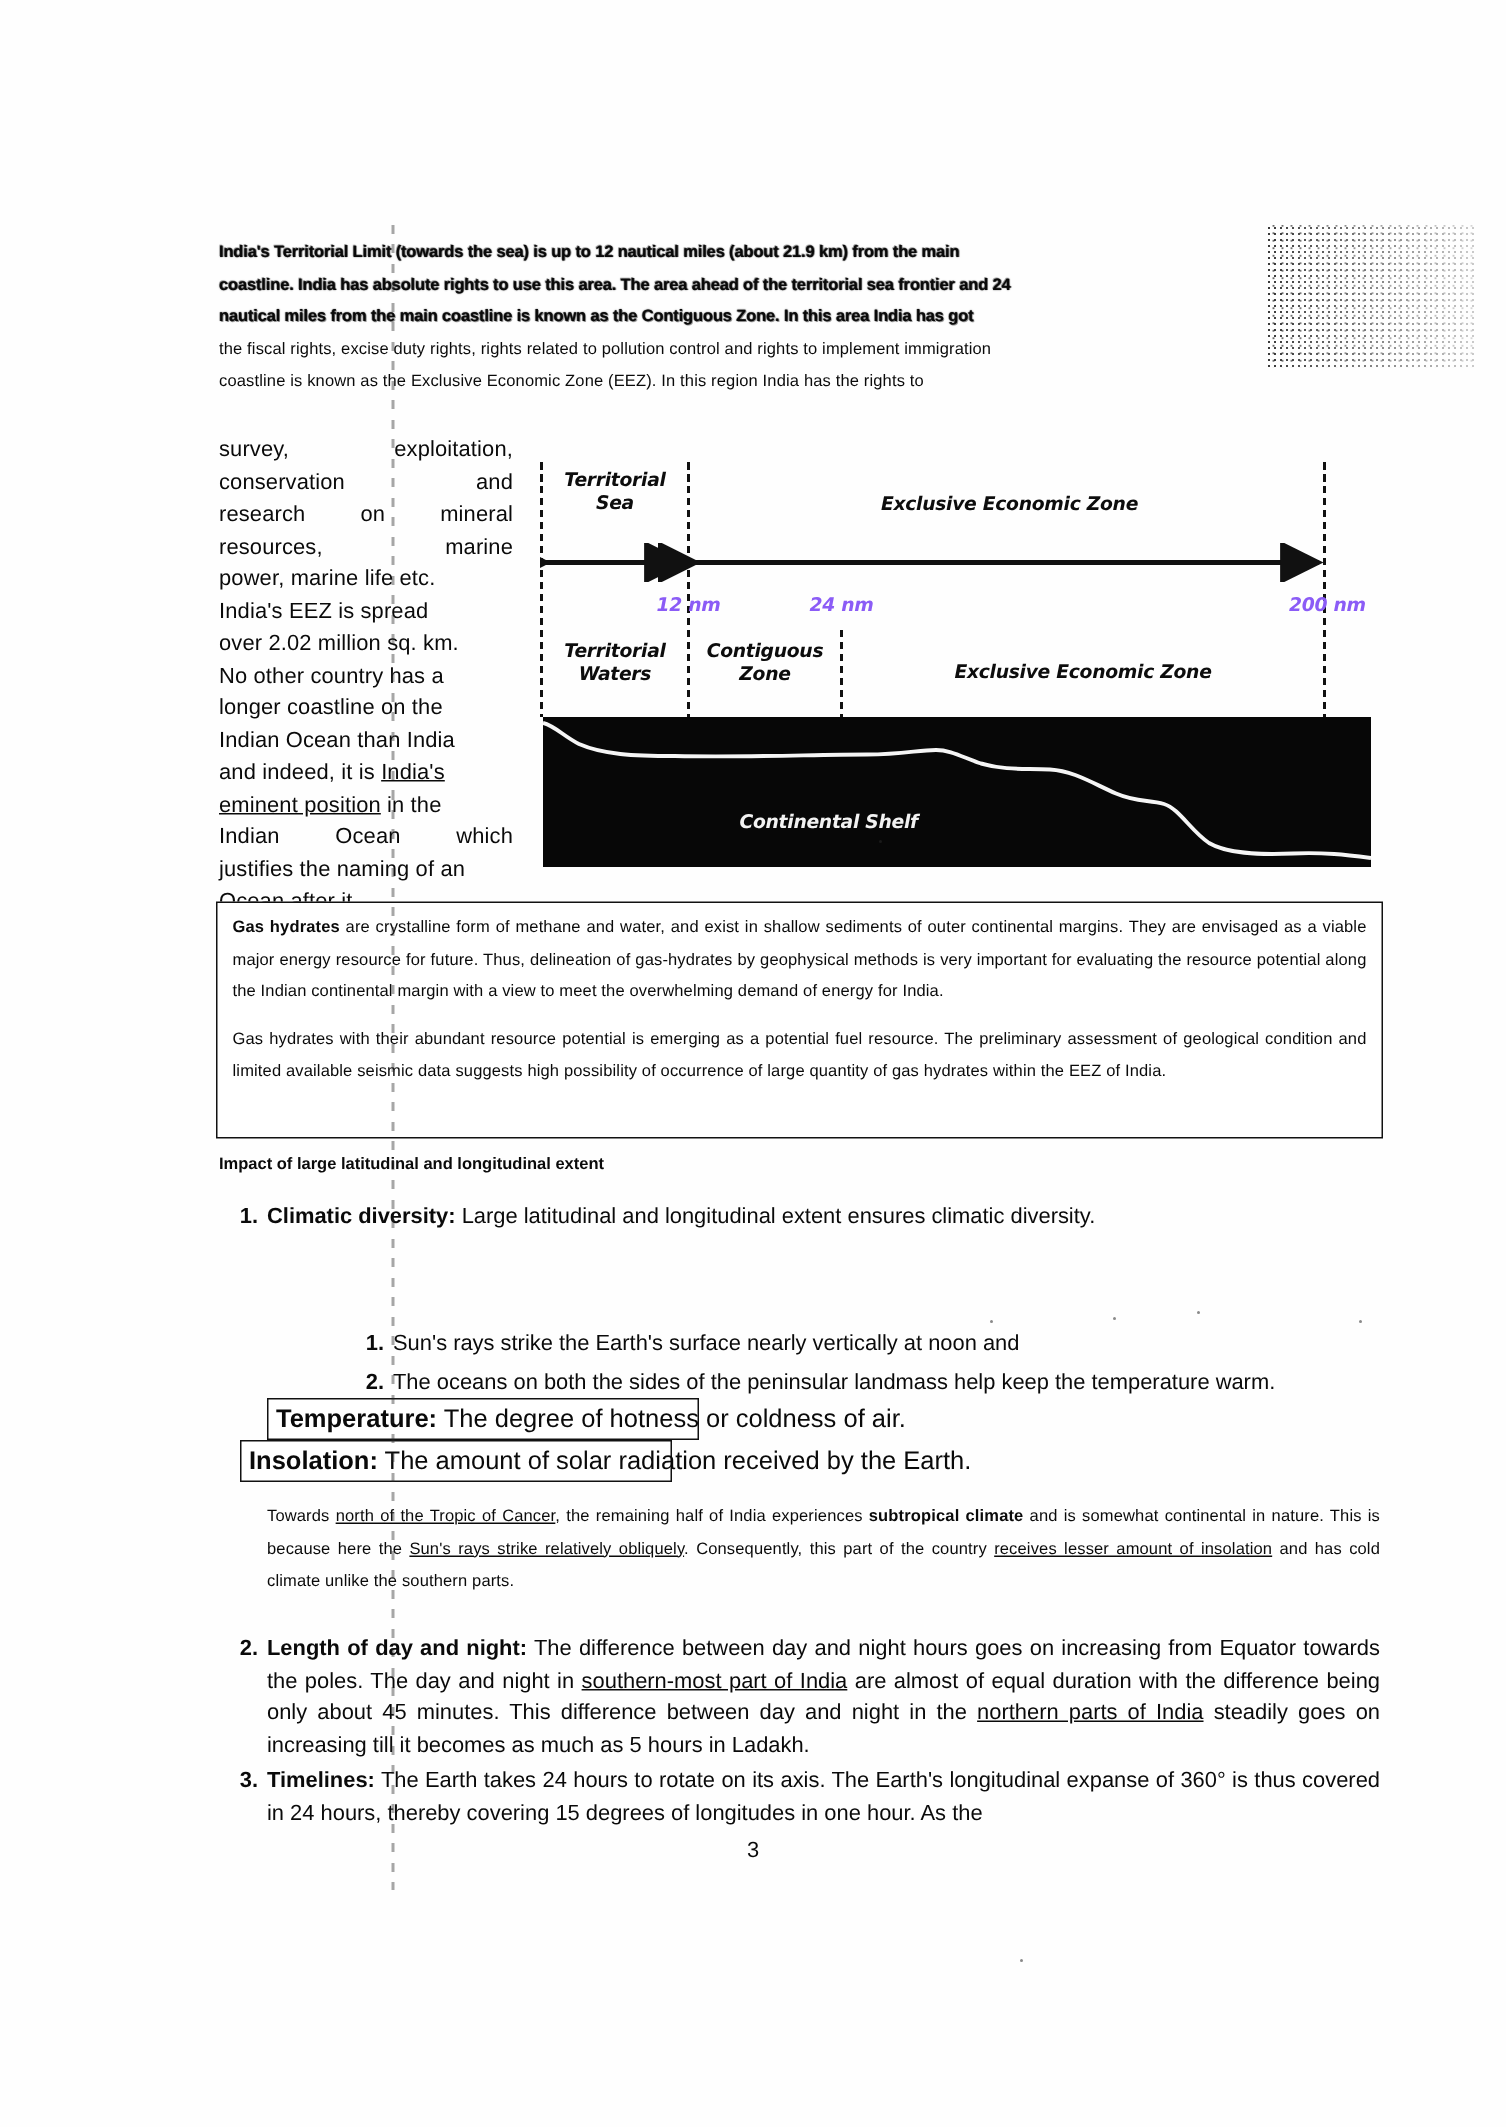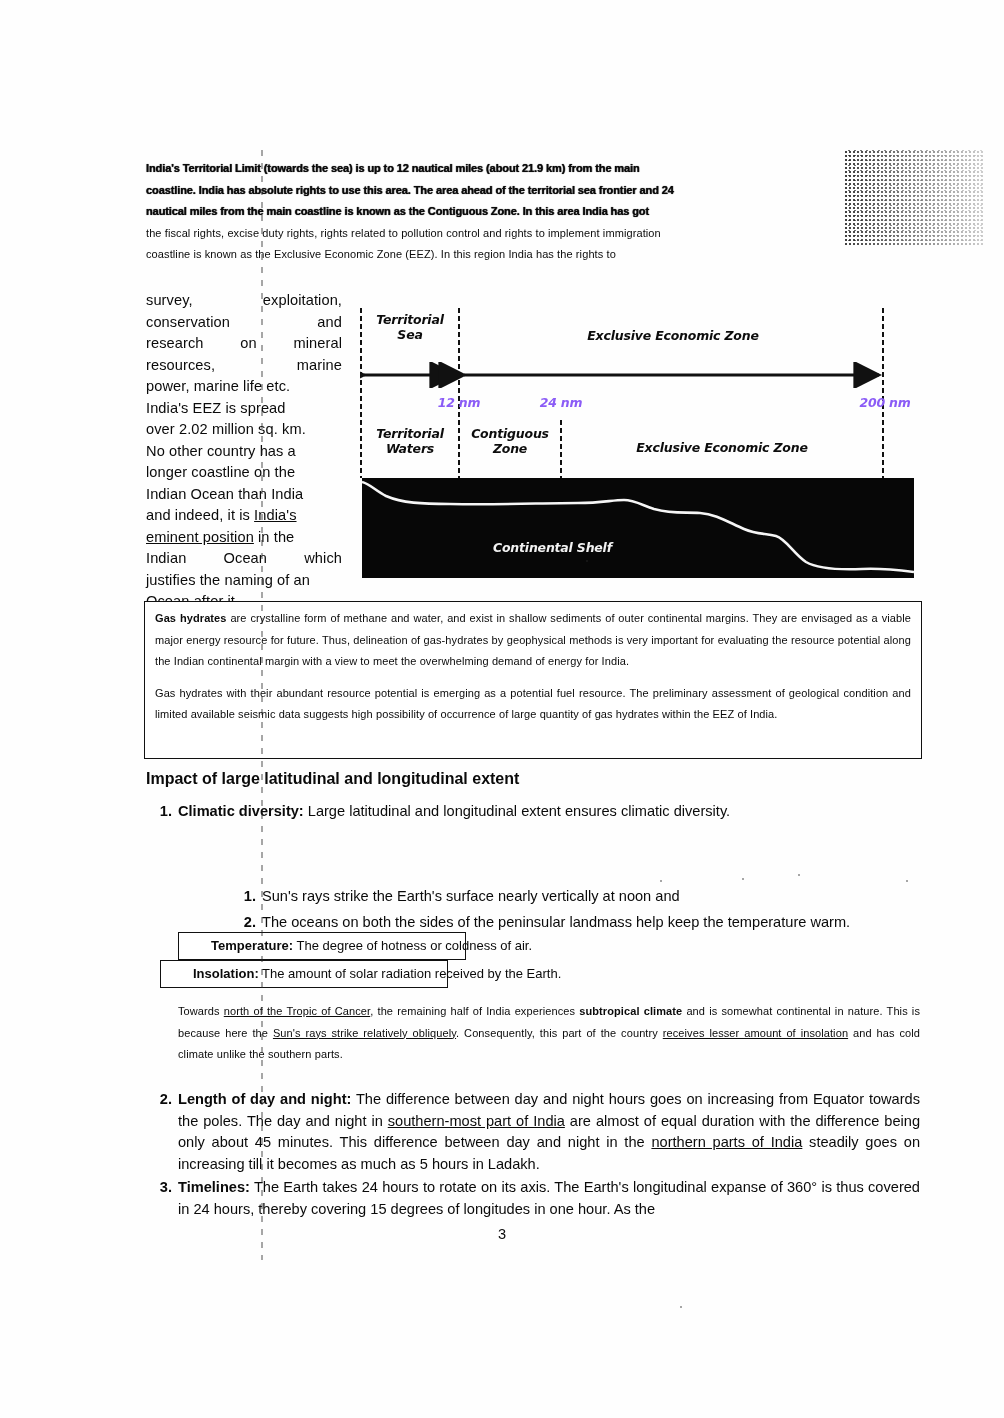--- a/index.html
+++ b/index.html
@@ -180,31 +180,30 @@
     background: #fff;
   }
   #gasbox { left: 144px; top: 601px; width: 778px; height: 158px; }
   #gasbox .para { position: static; }
   #gasbox .p1 { padding: 6px 10px 0 10px; }
   #gasbox .p2 { padding: 10px 10px 0 10px; }
 
   #tempbox { left: 178px; top: 932px; width: 288px; height: 28px; }
   #insobox { left: 160px; top: 960px; width: 288px; height: 28px; }
   .defline {
-    font-size: 13px;
+    font-size: 17px;
     line-height: 25px;
     padding-left: 5px;
     white-space: nowrap;
-    margin-left: 27px;
   }
 
   
   .heading {
     position: absolute;
-    font-size: 16px;
+    font-size: 11px;
     font-weight: bold;
     white-space: nowrap;
     text-align: center;
   }
   .numitem {
     position: absolute;
     font-size: 14.6px;
     line-height: 21.6px;
     text-align: justify;
   }

